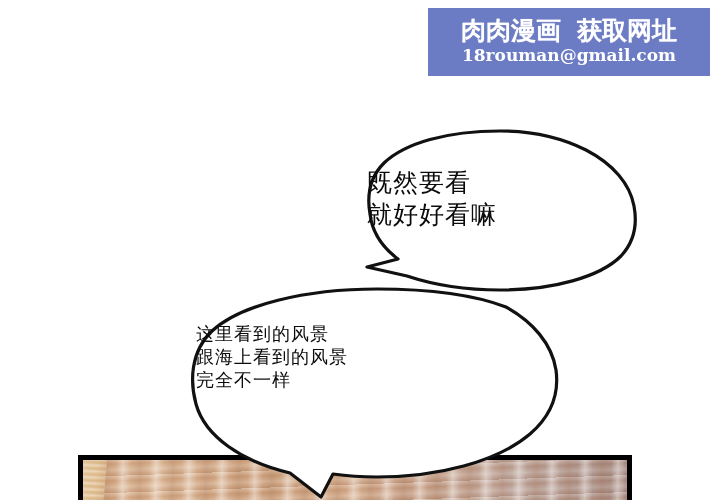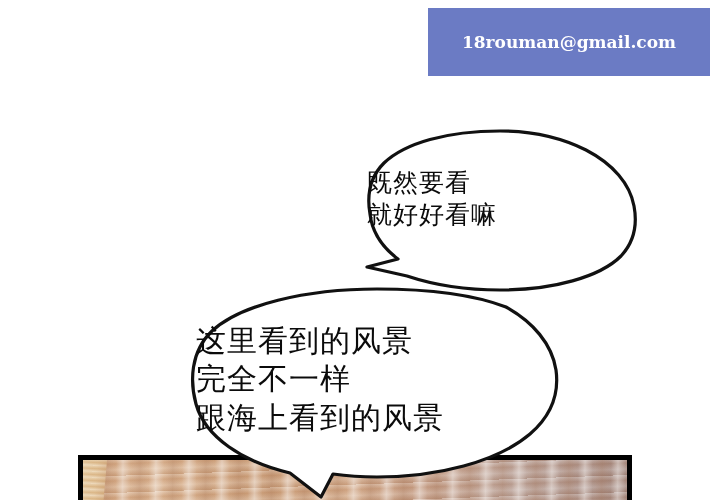--- a/index.html
+++ b/index.html
@@ -145,21 +145,21 @@
   #bubble-1-text {
     left: 367px;
     top: 167px;
     width: 266px;
     font-size: 25px;
   }
   #bubble-2-text {
     left: 196px;
     top: 322px;
     width: 362px;
-    font-size: 30px;
+    font-size: 18px;
   }
   .bubble-line { display: block; }
 </style>
 </head>
 <body>
 
 <div id="comic-page">
 
   <div id="art-panel">
     <div id="panel-texture"></div>
@@ -197,21 +197,25 @@
     </svg>
   </div>
 
   <div id="bubble-1-text" class="bubble-text">
     <span class="bubble-line">既然要看</span>
     <span class="bubble-line">就好好看嘛</span>
   </div>
 
   <div id="bubble-2-text" class="bubble-text">
     <span class="bubble-line">这里看到的风景</span>
+    <span class="bubble-line">跟海上看到的风景</span>
     <span class="bubble-line">完全不一样</span>
-    <span class="bubble-line">跟海上看到的风景</span>
   </div>
 
   <div id="watermark-banner">
+    <div id="watermark-title-row">
+      <span class="wm-title">肉肉漫画</span>
+      <span class="wm-title">获取网址</span>
+    </div>
     <div id="watermark-email">18rouman@gmail.com</div>
   </div>
 
 </div>
 
 </body></html>

